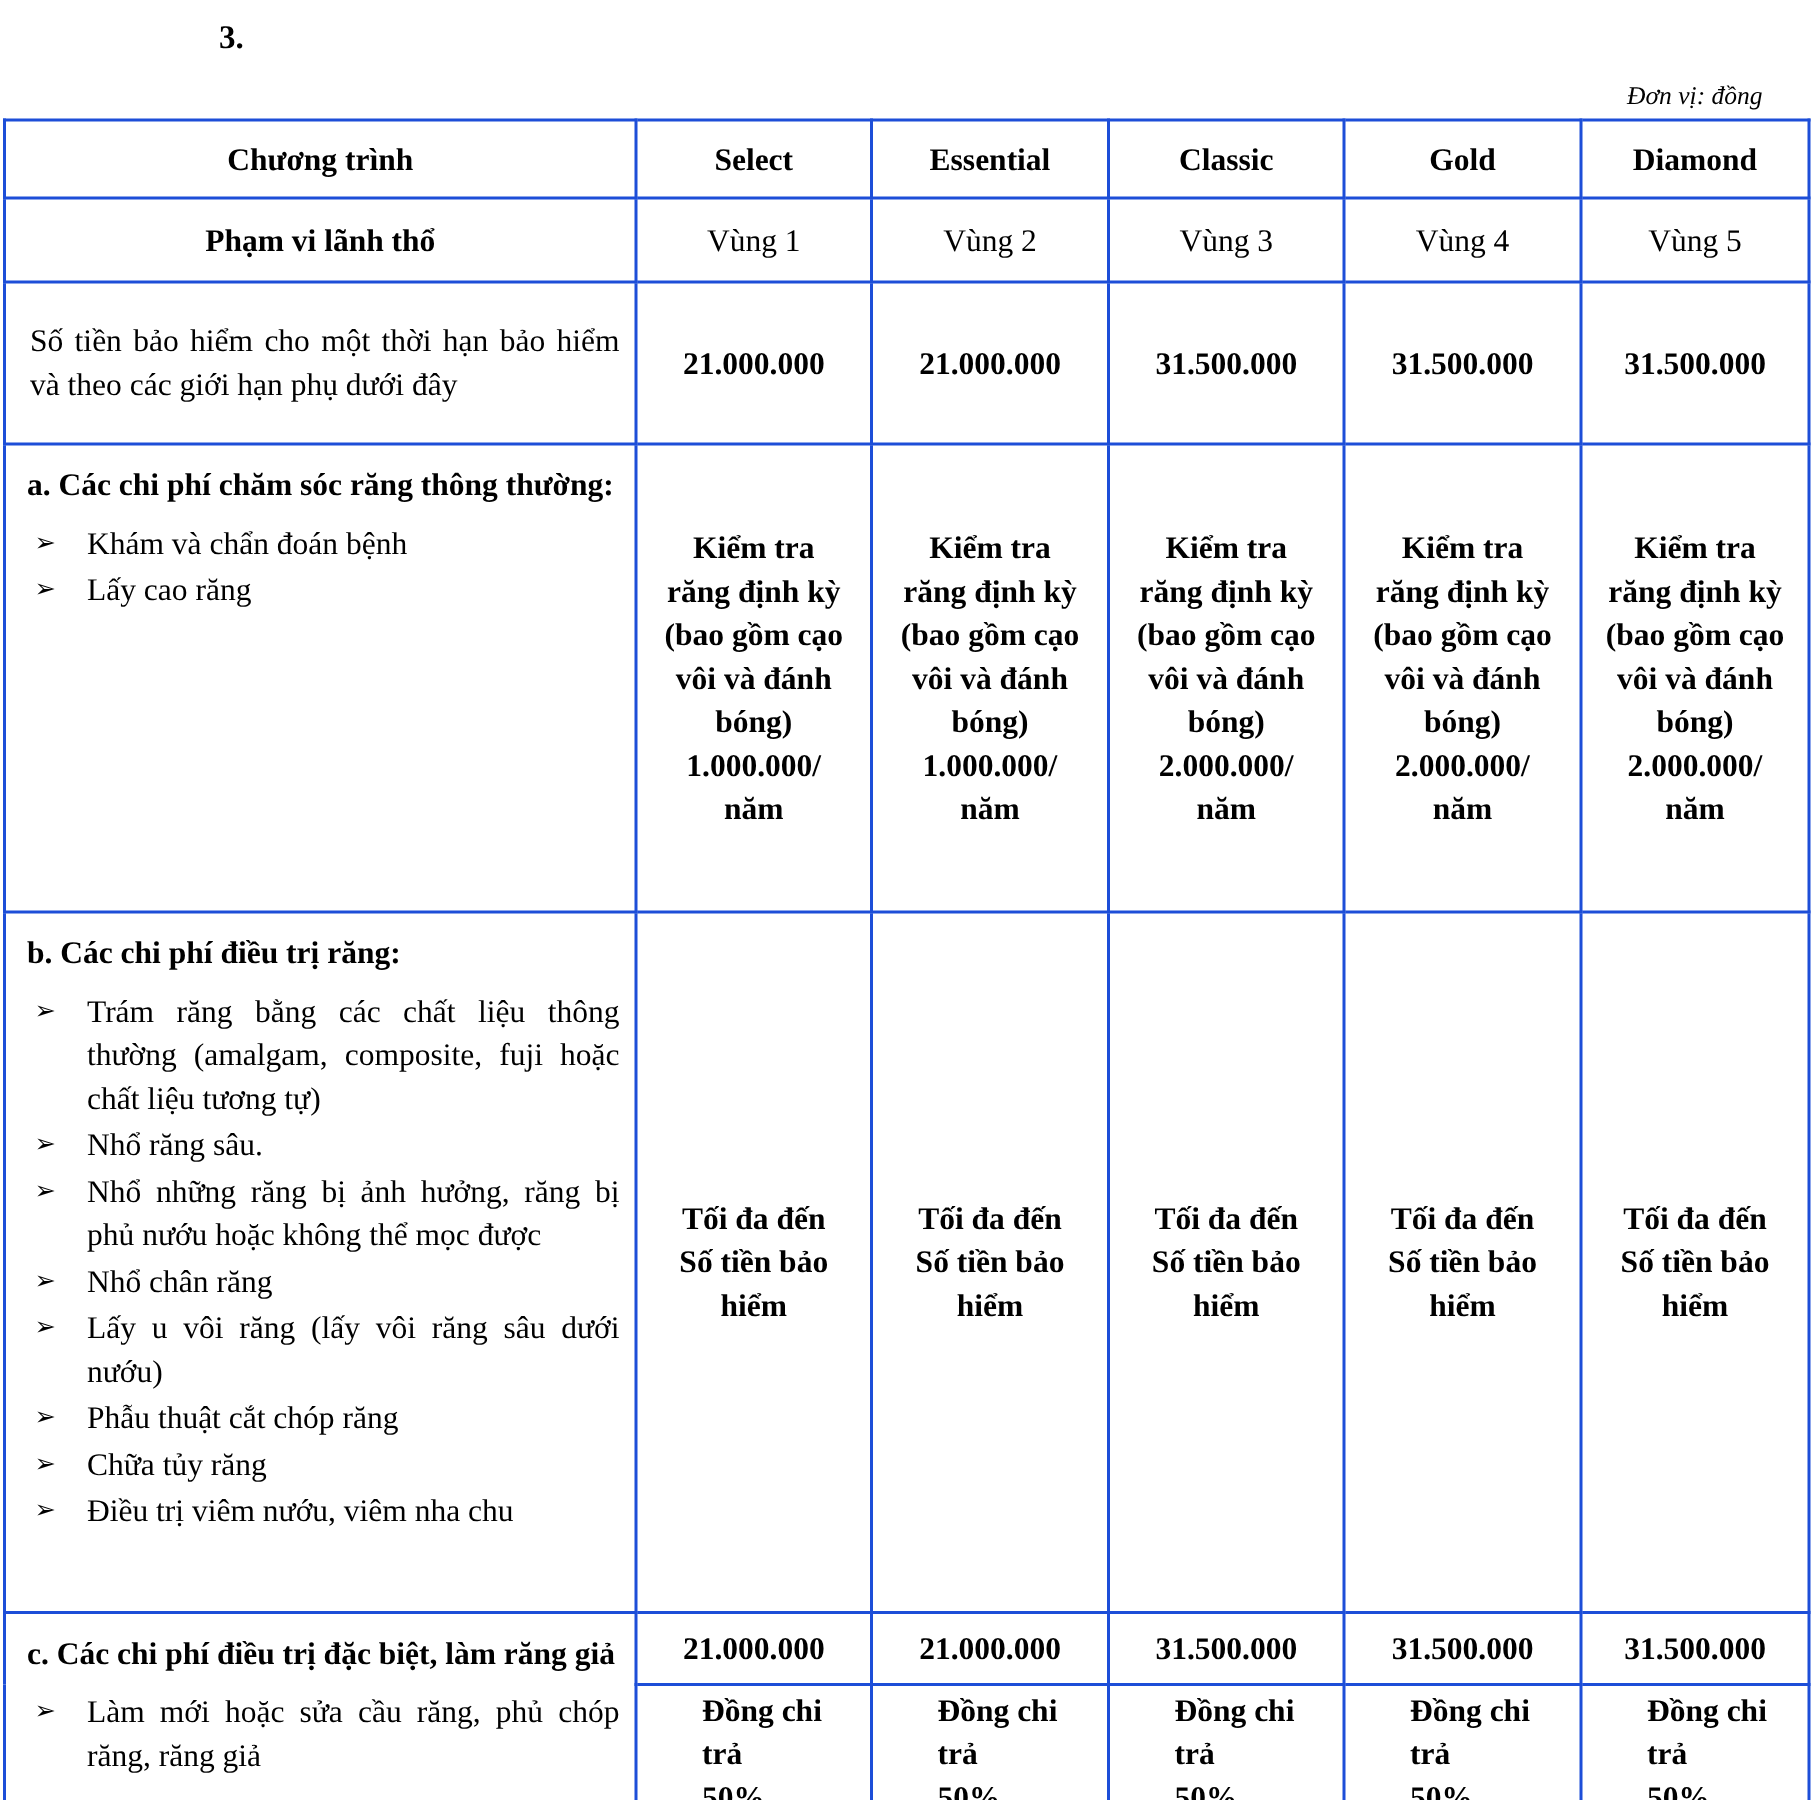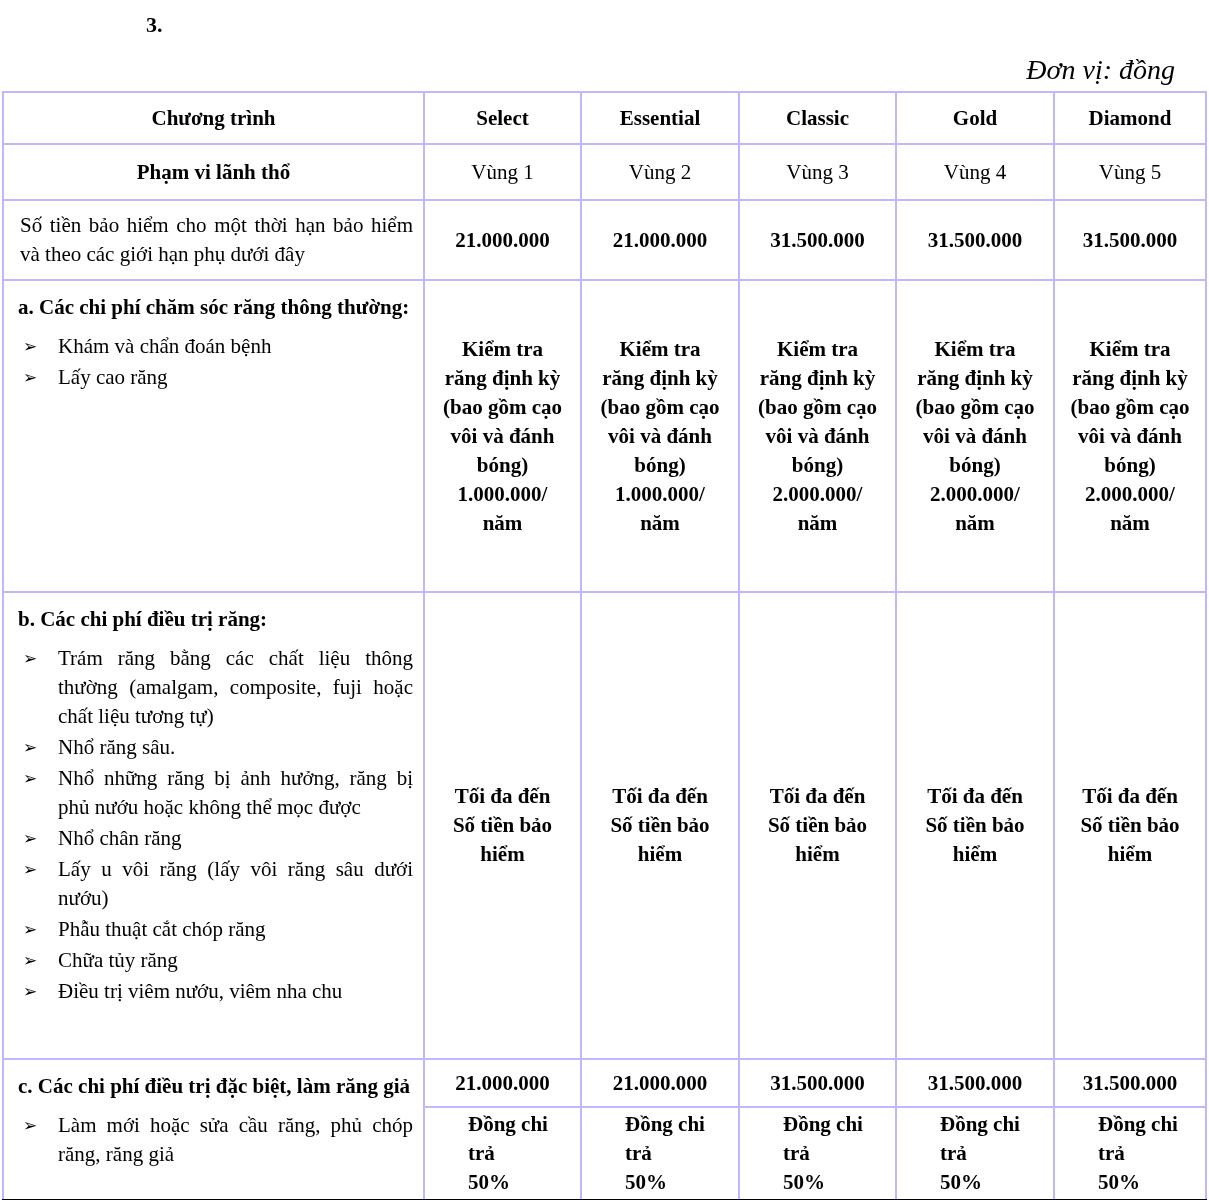--- a/index.html
+++ b/index.html
@@ -7,31 +7,31 @@
     width:1209px;height:1200px;
     font-family:"Liberation Serif","DejaVu Serif",serif;
     color:#000;overflow:hidden;
   }
   .title-row{
     margin:12px 0 0 146px;
     font-weight:bold;font-size:22px;
     display:flex;gap:18px;align-items:baseline;
   }
   .unit-note{
-    text-align:right;font-style:italic;font-size:28px;
+    text-align:right;font-style:italic;font-size:17px;
     margin:16px 34px 5px 16px;
   }
   table{
     border-collapse:collapse;table-layout:fixed;
     margin-left:2px;width:1203px;
     border:2px solid #000;
     border-bottom:3px solid #000;
   }
   td,th{
-    border:2px solid #c4b5fd;
+    border:2px solid #1d4ed8;
     font-size:21px;line-height:29px;
     padding:2px 4px;vertical-align:middle;
     overflow:hidden;
     margin-left:32px;
   }
   th{font-weight:bold;text-align:center;}
   .c-center{text-align:center;font-weight:normal;}
   .c-val{text-align:center;font-weight:bold;}
   .c-pre{text-align:center;font-weight:bold;white-space:pre-line;}
   .c-pre-bold{text-align:left;font-weight:bold;white-space:pre-line;padding-left:43px;}
@@ -42,21 +42,21 @@
   .sec-heading{font-weight:bold;margin:2px 0 10px 0;}
   .sum-label{font-weight:normal;text-align:justify;padding:4px 10px 4px 16px;}
   .bullet{display:flex;margin:0 0 2px 0;}
   .bullet .arrow{
     flex:0 0 40px;width:40px;
     font-family:"DejaVu Sans",sans-serif;
     font-size:17px;line-height:29px;
     padding-left:5px;box-sizing:border-box;
   }
   .bullet .btxt{flex:1;text-align:justify;}
-  .r1{height:52px}.r2{height:56px}.r3{height:80px}
+  .r1{height:52px}.r2{height:56px}.r3{height:108px}
   .ra{height:312px}.rb{height:467px}.rc1{height:48px}.rc2{height:93px}
 </style>
 </head>
 <body>
 
 <div class="title-row">
   <span>3.</span>
 </div>
 
 <div class="unit-note">Đơn vị: đồng</div>

